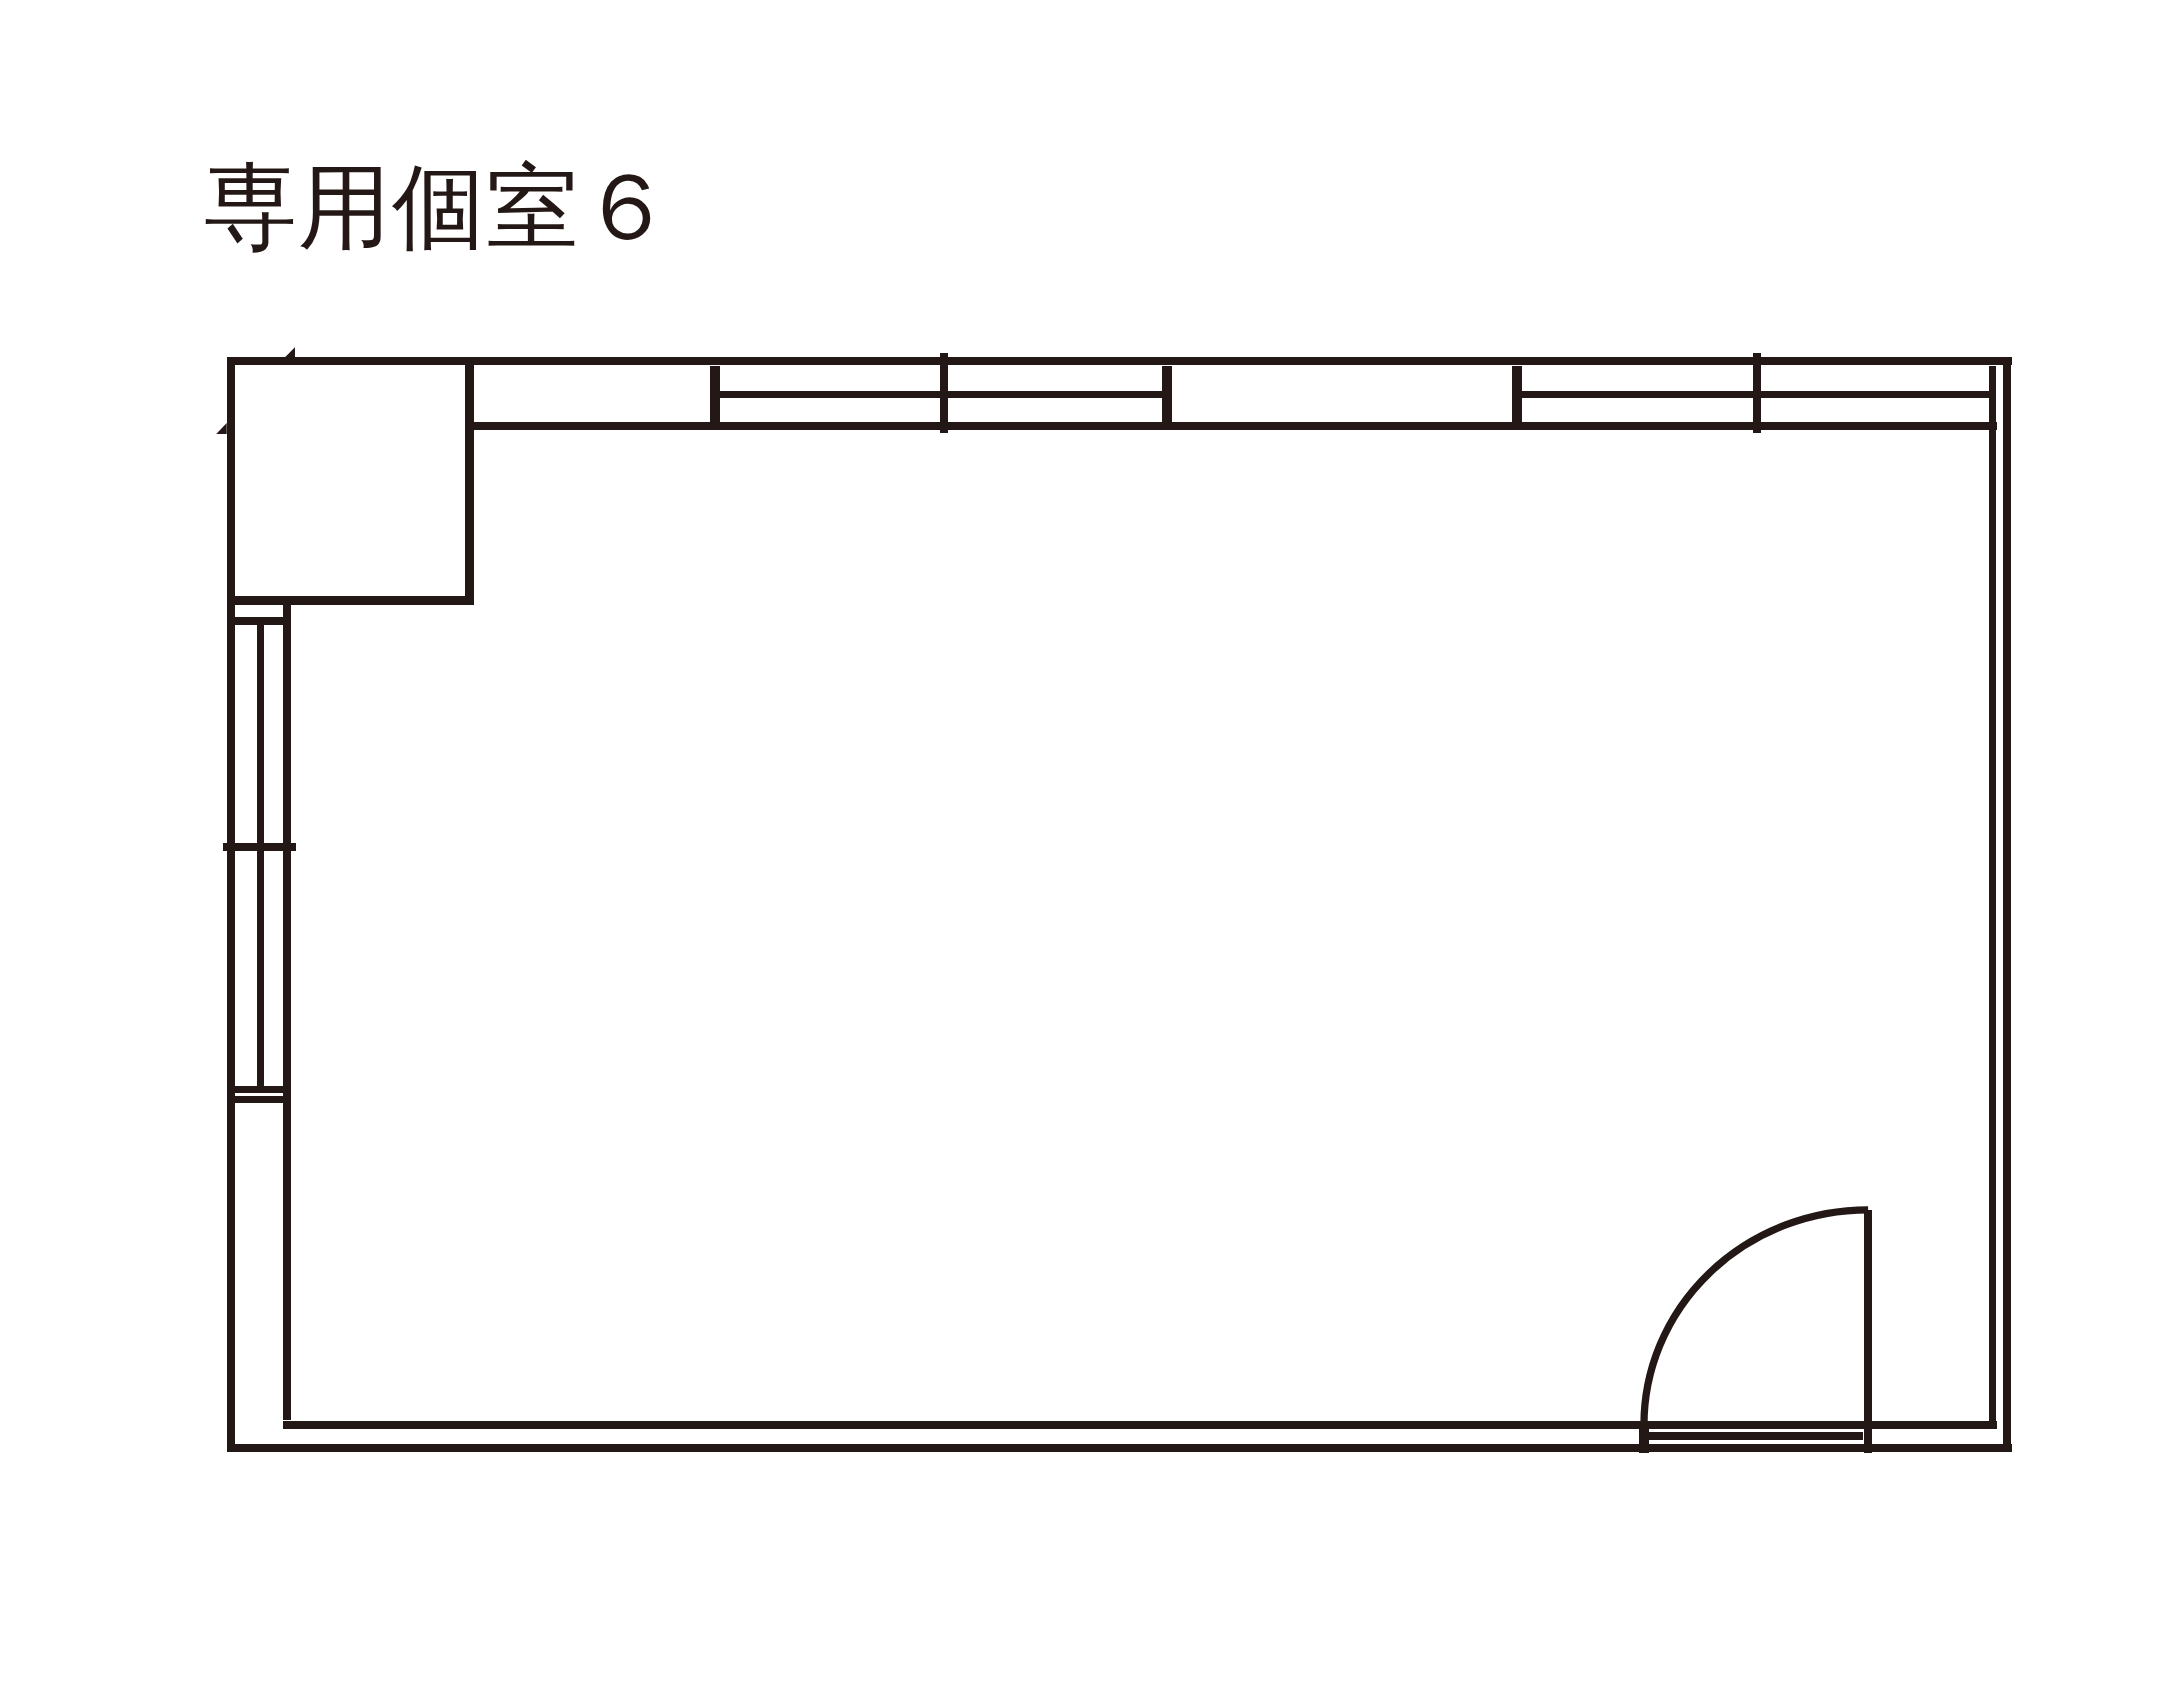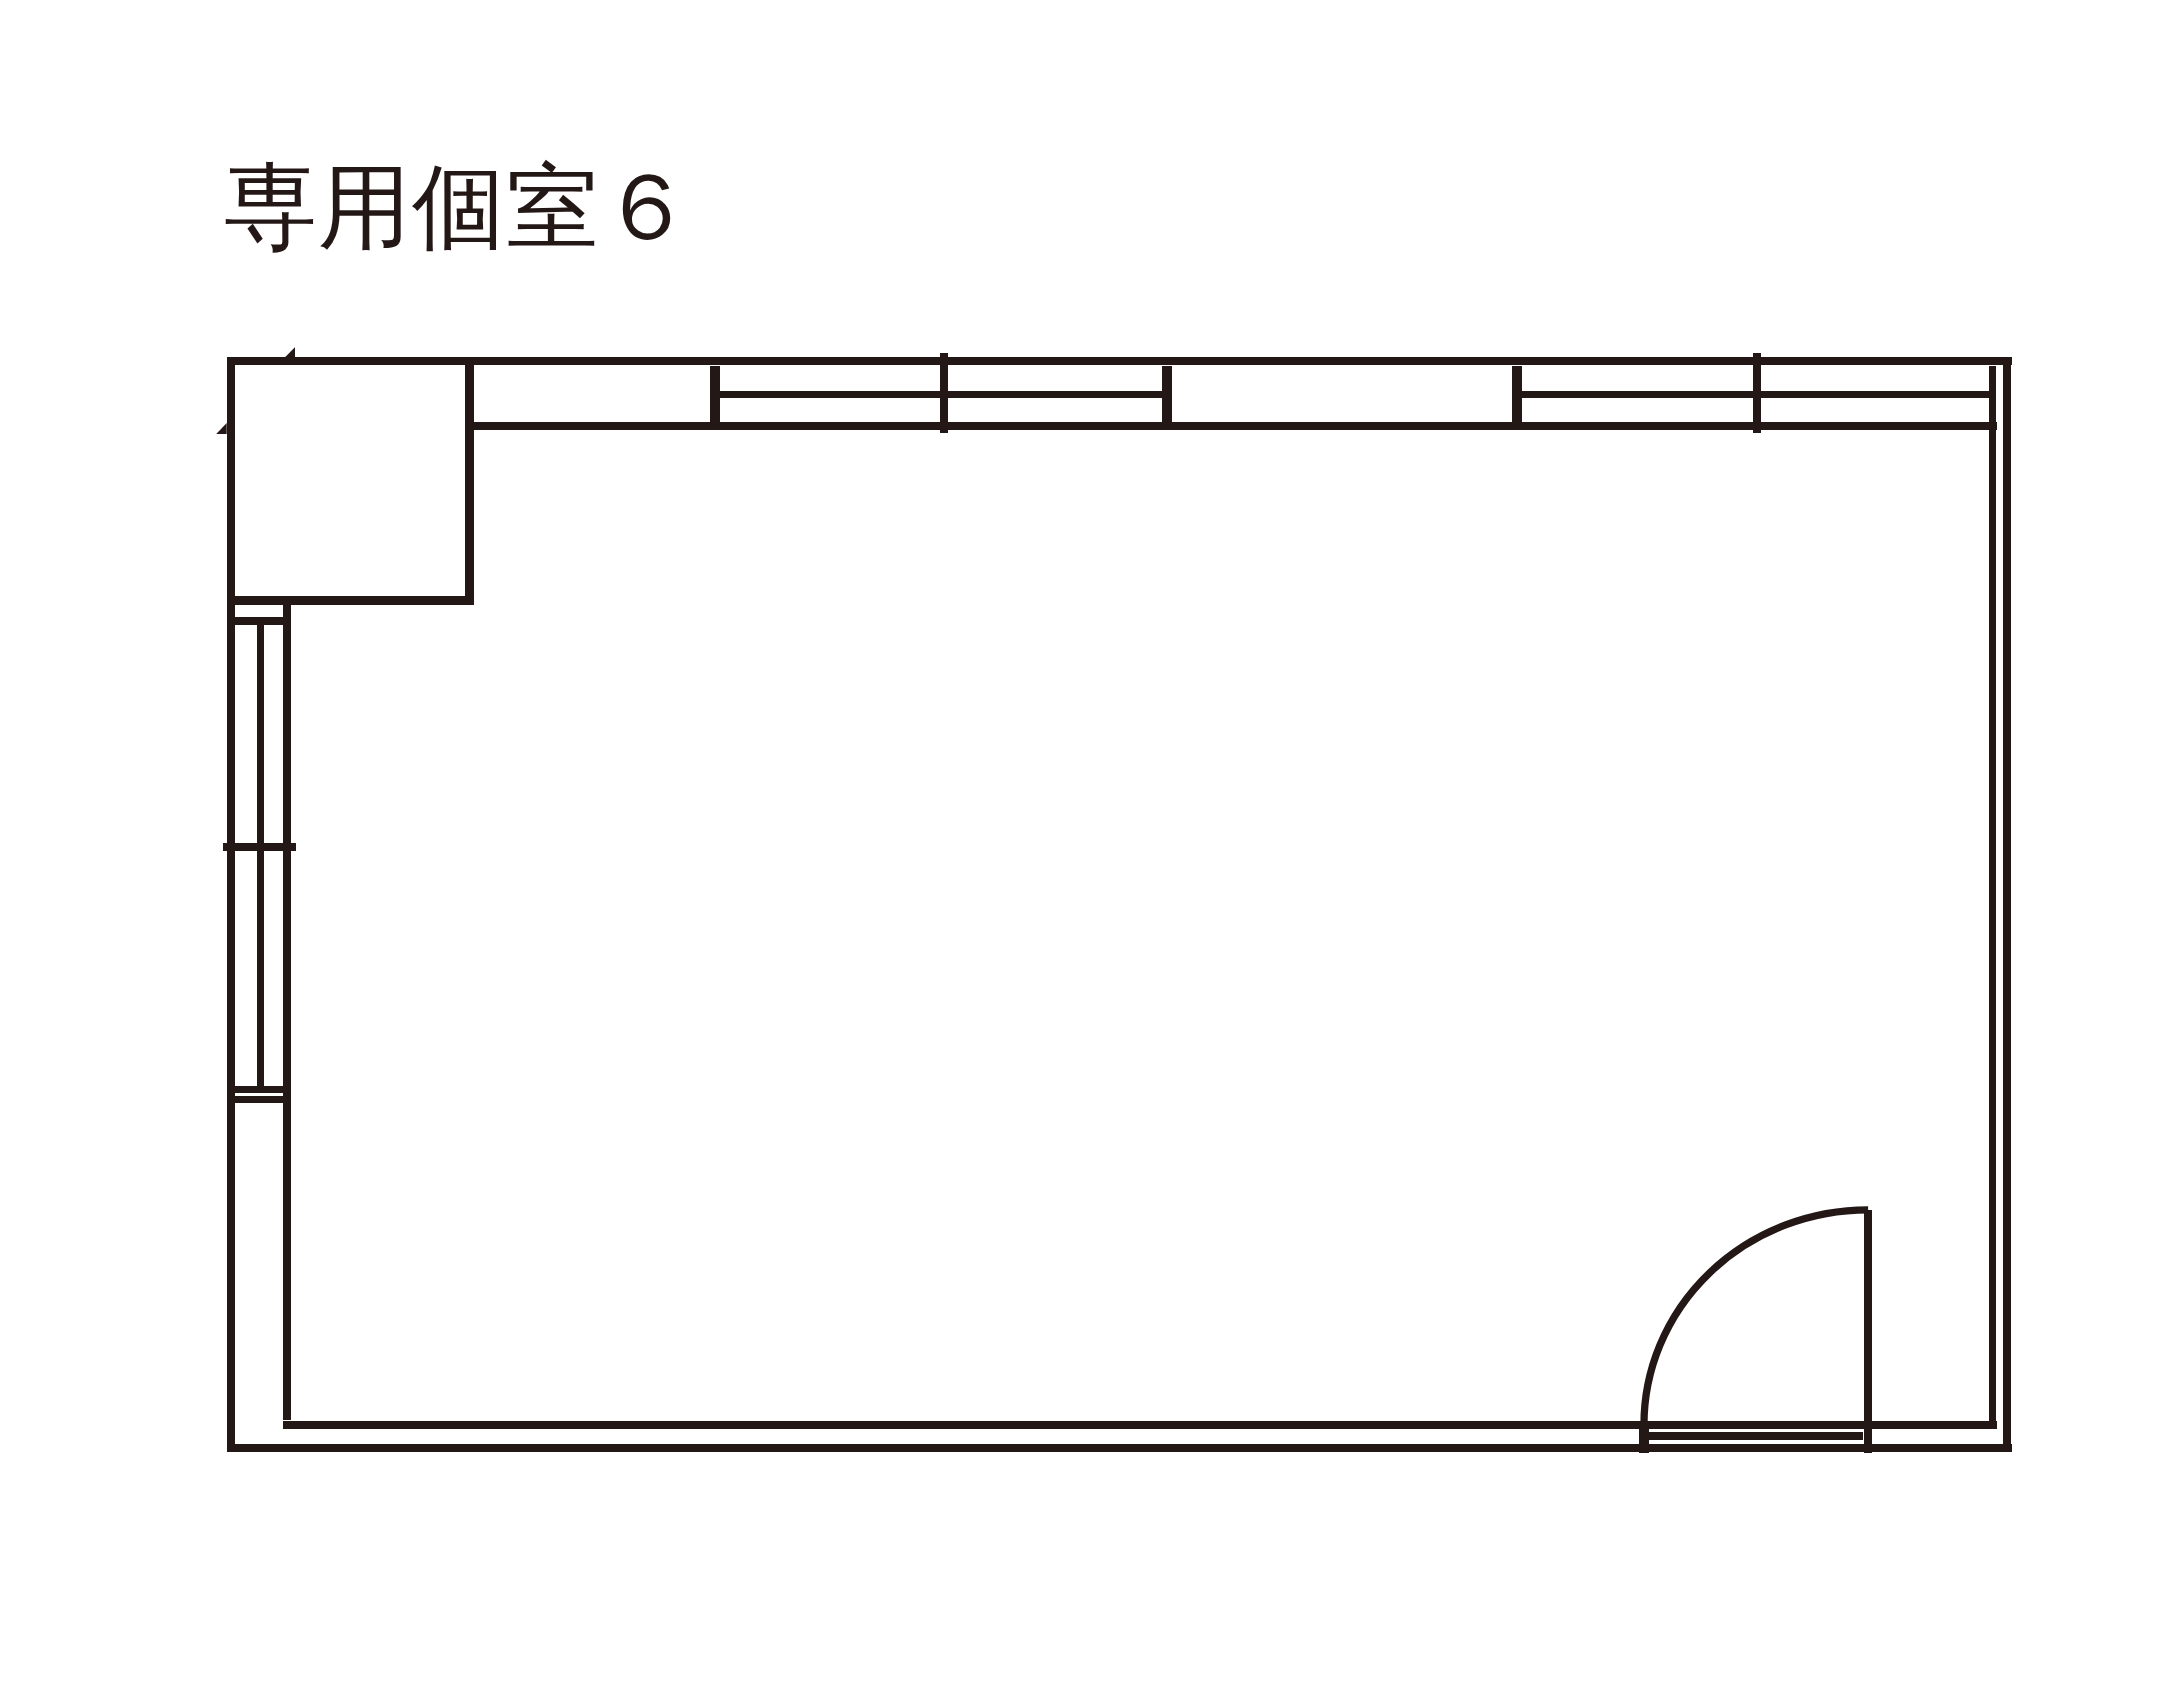--- a/index.html
+++ b/index.html
@@ -10,21 +10,21 @@
   .page {
     position: relative;
     width: 2161px;
     height: 1701px;
     background: #ffffff;
     overflow: hidden;
     font-family: "Liberation Sans", "DejaVu Sans", sans-serif;
   }
   .title {
     position: absolute;
-    left: 224px;
+    left: 204px;
     top: 161px;
     font-size: 93px;
     line-height: 1;
     font-weight: 500;
     letter-spacing: 1px;
     color: #231815;
     white-space: nowrap;
   }
   .ink {
     position: absolute;

